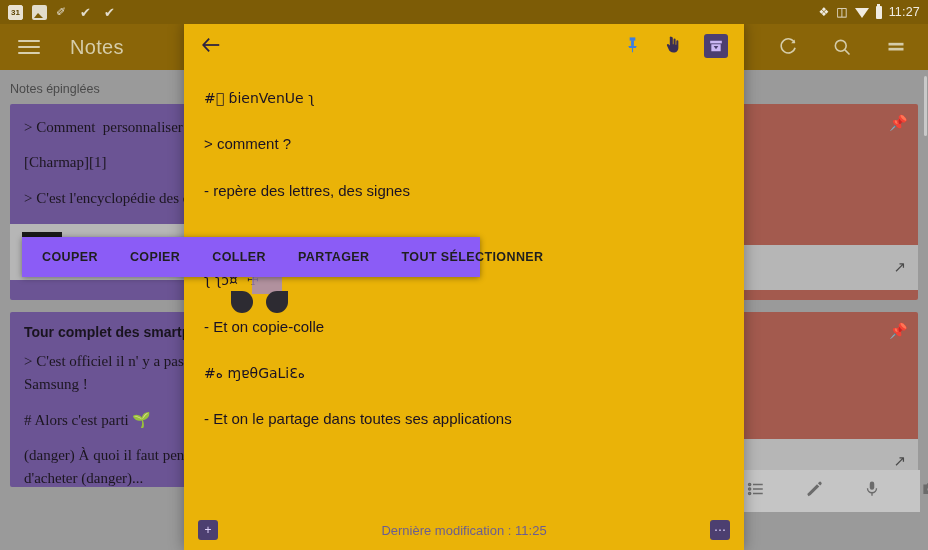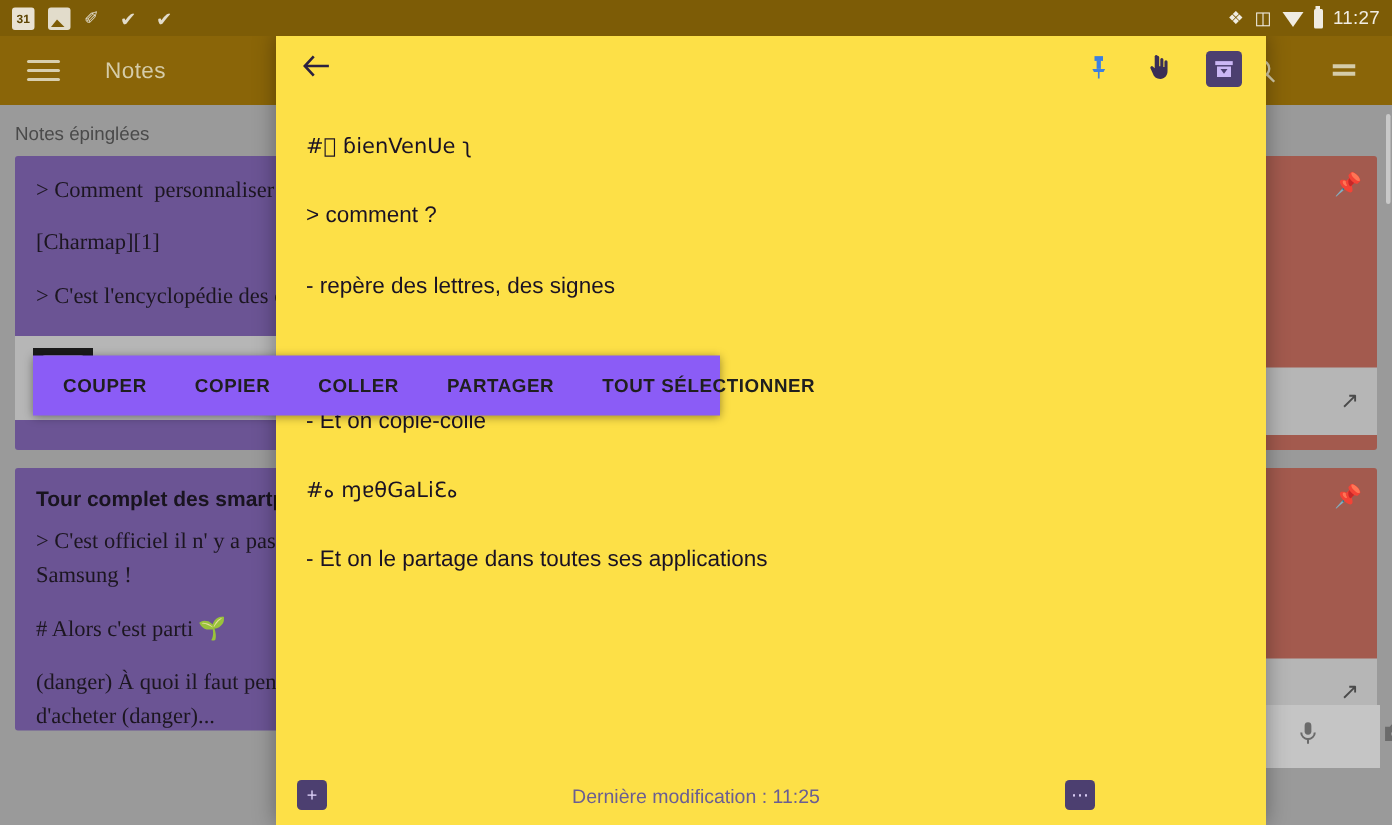--- a/index.html
+++ b/index.html
@@ -58,21 +58,21 @@
     width: 928px; height: 46px;
     background: #8a6508;
     display: flex; align-items: center;
     z-index: 10;
   }
   #appbar .hamburger { margin-left: 18px; width: 22px; }
   #appbar .hamburger span {
     display:block; height:2px; background:#d8cfae; margin:4px 0; border-radius:1px;
   }
   #appbar .app-title {
-    margin-left: 30px; color: #d5cca9; font-size: 15px; letter-spacing: .3px;
+    margin-left: 30px; color: #d5cca9; font-size: 20px; letter-spacing: .3px;
   }
   #appbar .bar-right { margin-left: auto; display:flex; align-items:center; gap: 34px; margin-right: 22px;}
   .bar-ico { color:#d5cca9; font-size:19px; line-height:1; }
   .bar-ico svg { display:block; }
 
   
   #noteslist {
     position: absolute; left:0; top:70px; width:928px; height:480px;
     background:#9a9a9a; overflow:hidden; z-index: 5;
   }
@@ -114,22 +114,22 @@
   
   #composebar {
     position:absolute; left:735px; top:470px; width:185px; height:42px;
     background:#c5c5c5; display:flex; align-items:center; gap:40px; padding-left:12px;
     z-index:6;
   }
   #composebar .cico { color:#6b6b6b; font-size:17px; }
 
   
   #overlay {
-    position:absolute; left:184px; top:22px; width:660px; height:528px;
-    background:#fde047; z-index:20; overflow:hidden;
+    position:absolute; left:184px; top:22px; width:560px; height:528px;
+    background:#eab308; z-index:20; overflow:hidden;
     box-shadow: 0 0 14px rgba(0,0,0,.35);
   }
   #ov-header { height:48px; display:flex; align-items:center; padding:0 16px; }
   #ov-header .back { color:#2b2140; font-size:21px; line-height:1; }
   #ov-header .ov-right { margin-left:auto; display:flex; align-items:center; gap:22px; }
   .ov-ico { color:#3a2e55; font-size:18px; line-height:1; }
   .ov-ico.pinblue { color:#2f6fd0; }
   .ov-box {
     width:24px;height:24px;background:#4c3f70;border-radius:3px;
     display:flex;align-items:center;justify-content:center;color:#cbb7f5;font-size:12px;
@@ -360,20 +360,26 @@
           </svg>
         </span>
       </div>
     </div>
 
     <div id="ov-body">
       <div class="line fancy">#⃥ ɓienVenUe ʅ</div>
       <div class="line">&gt; comment ?</div>
       <div class="line" style="margin-bottom:68px;">- repère des lettres, des signes</div>
 
+      <div style="position:relative; height:22px;">
+        <div class="line fancy" style="margin:0;">ʅ ʅɔ¤  ☩</div>
+        <div class="sel-highlight" style="left:48px; top:-4px; width:30px; height:28px;"></div>
+        <div class="sel-handle" style="left:27px; top:21px;"></div>
+        <div class="sel-handle right" style="left:62px; top:21px;"></div>
+      </div>
 
       <div class="line" style="margin-top:24px;">- Et on copie-colle</div>
       <div class="line fancy">#ه ɱɐθGaLiƐه</div>
       <div class="line">- Et on le partage dans toutes ses applications</div>
     </div>
 
     <div id="ov-footer">
       <span class="fbtn">+</span>
       <span class="stamp">Dernière modification : 11:25</span>
       <span class="fbtn">⋯</span>

